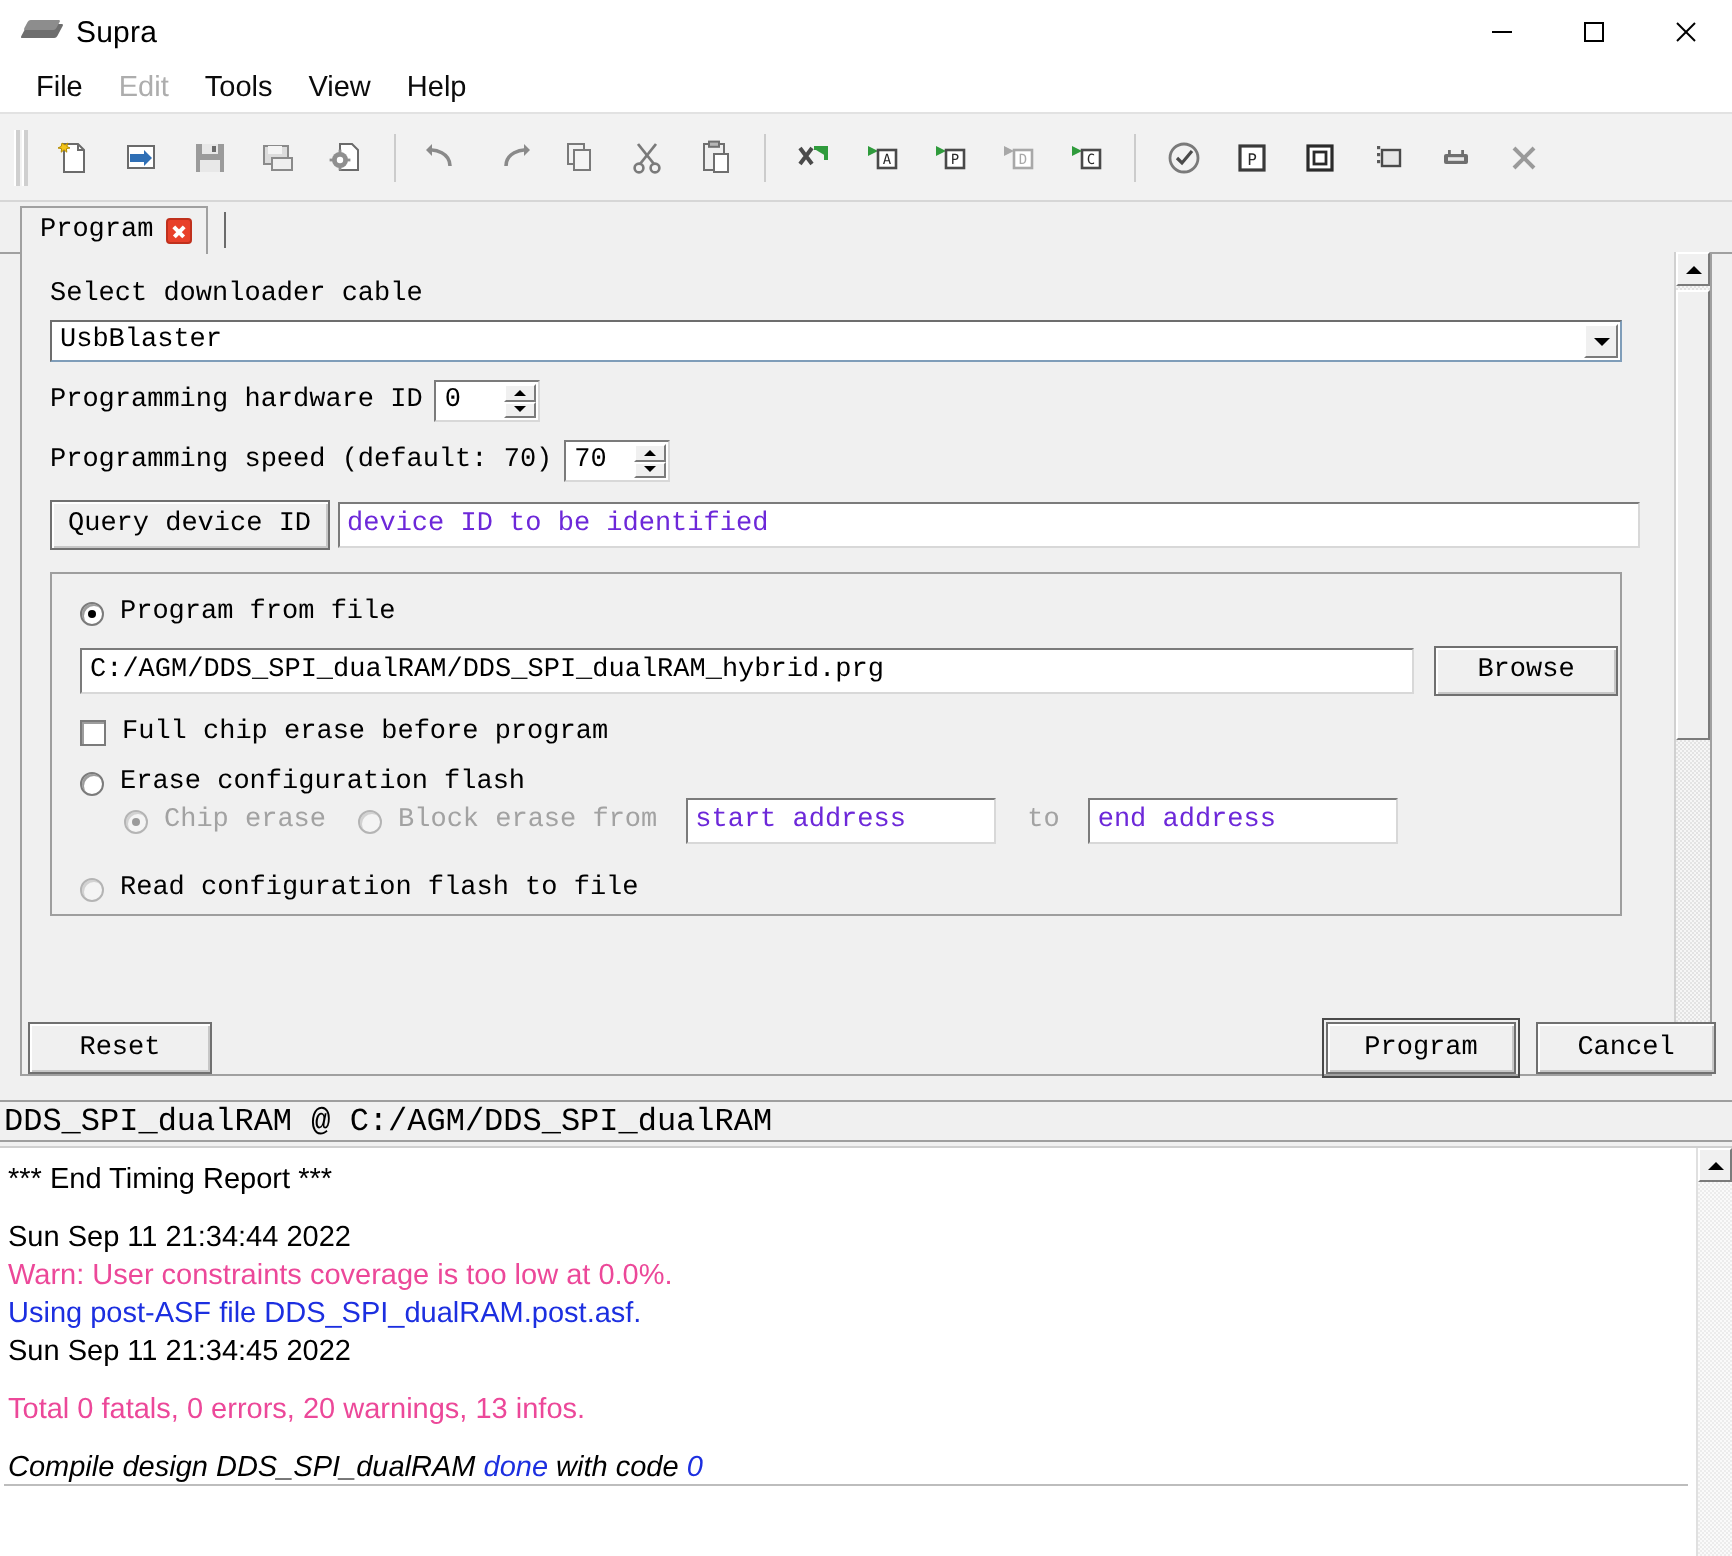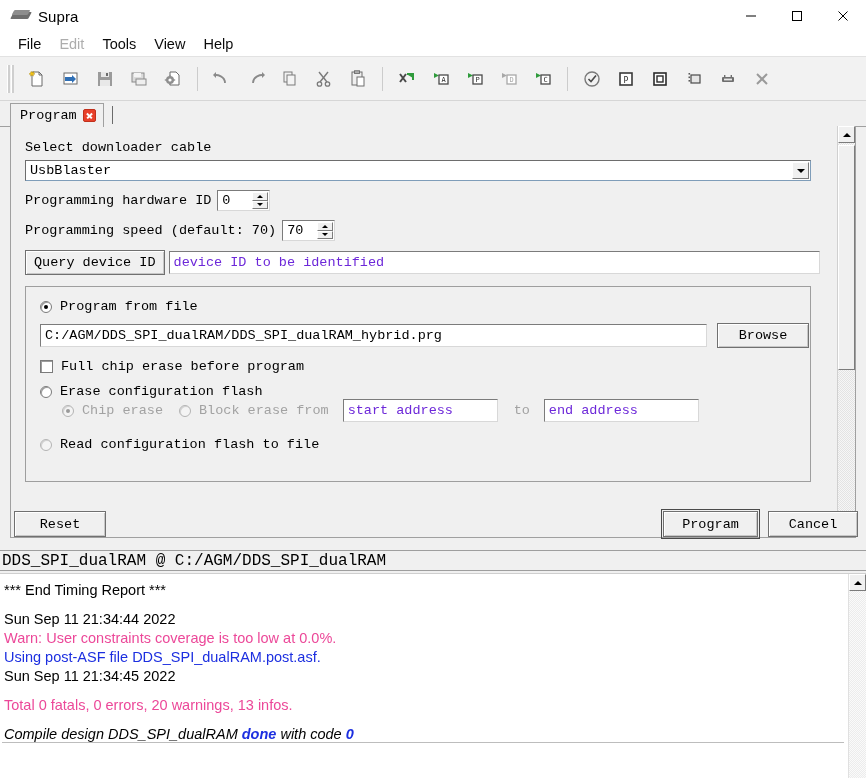--- a/index.html
+++ b/index.html
@@ -171,21 +171,21 @@
   .textinput {
     background: #fff; border: 1px solid #7b7b7b;
     border-right-color: #d8d8d8; border-bottom-color: #d8d8d8;
     height: 23px; display: flex; align-items: center;
     font-family: "Liberation Mono", monospace; font-size: 13.5px; color: #000;
     padding-left: 4px;
   }
   .textinput.ph { color: #6d28d9; }
 
   .groupbox {
-    margin-top: 11px; width: 786px; height: 196px;
+    margin-top: 11px; width: 786px; height: 172px;
     border: 1px solid #9e9e9e; background: #f0f0f0;
     position: relative; padding: 12px 0 14px 14px;
   }
 
   .radio {
     width: 12px; height: 12px; border-radius: 50%;
     background: #fff; border: 1px solid #7b7b7b;
     box-shadow: inset 1px 1px 0 #9d9d9d;
     display: inline-block; position: relative; flex: 0 0 auto;
   }
@@ -262,21 +262,21 @@
     padding: 7px 0 0 4px; overflow: hidden;
   }
   .log-line {
     font-family: "Liberation Sans", sans-serif; font-size: 14.5px;
     line-height: 19px; color: #000; white-space: pre;
   }
   .log-line.blank { height: 10px; line-height: 10px; }
   .log-line.warn { color: #ec4899; }
   .log-line.info { color: #1c2fe0; }
   .log-line.final { font-style: italic; }
-  .log-line.final .blue { color: #1c2fe0; font-weight: bold; }
+  .log-line.final .blue { color: #1c2fe0; }
   .log-rule {
     position: absolute; left: 2px; right: 22px; top: 168px; height: 1px; background: #bdbdbd;
   }
   .log-sb {
     position: absolute; top: 0; right: 0; width: 18px; bottom: 0; background: #fff;
     border-left: 1px solid #e0e0e0;
   }
   .log-sb .sb-track {
     top: 17px; bottom: 0;
     background-color: #fafafa;

